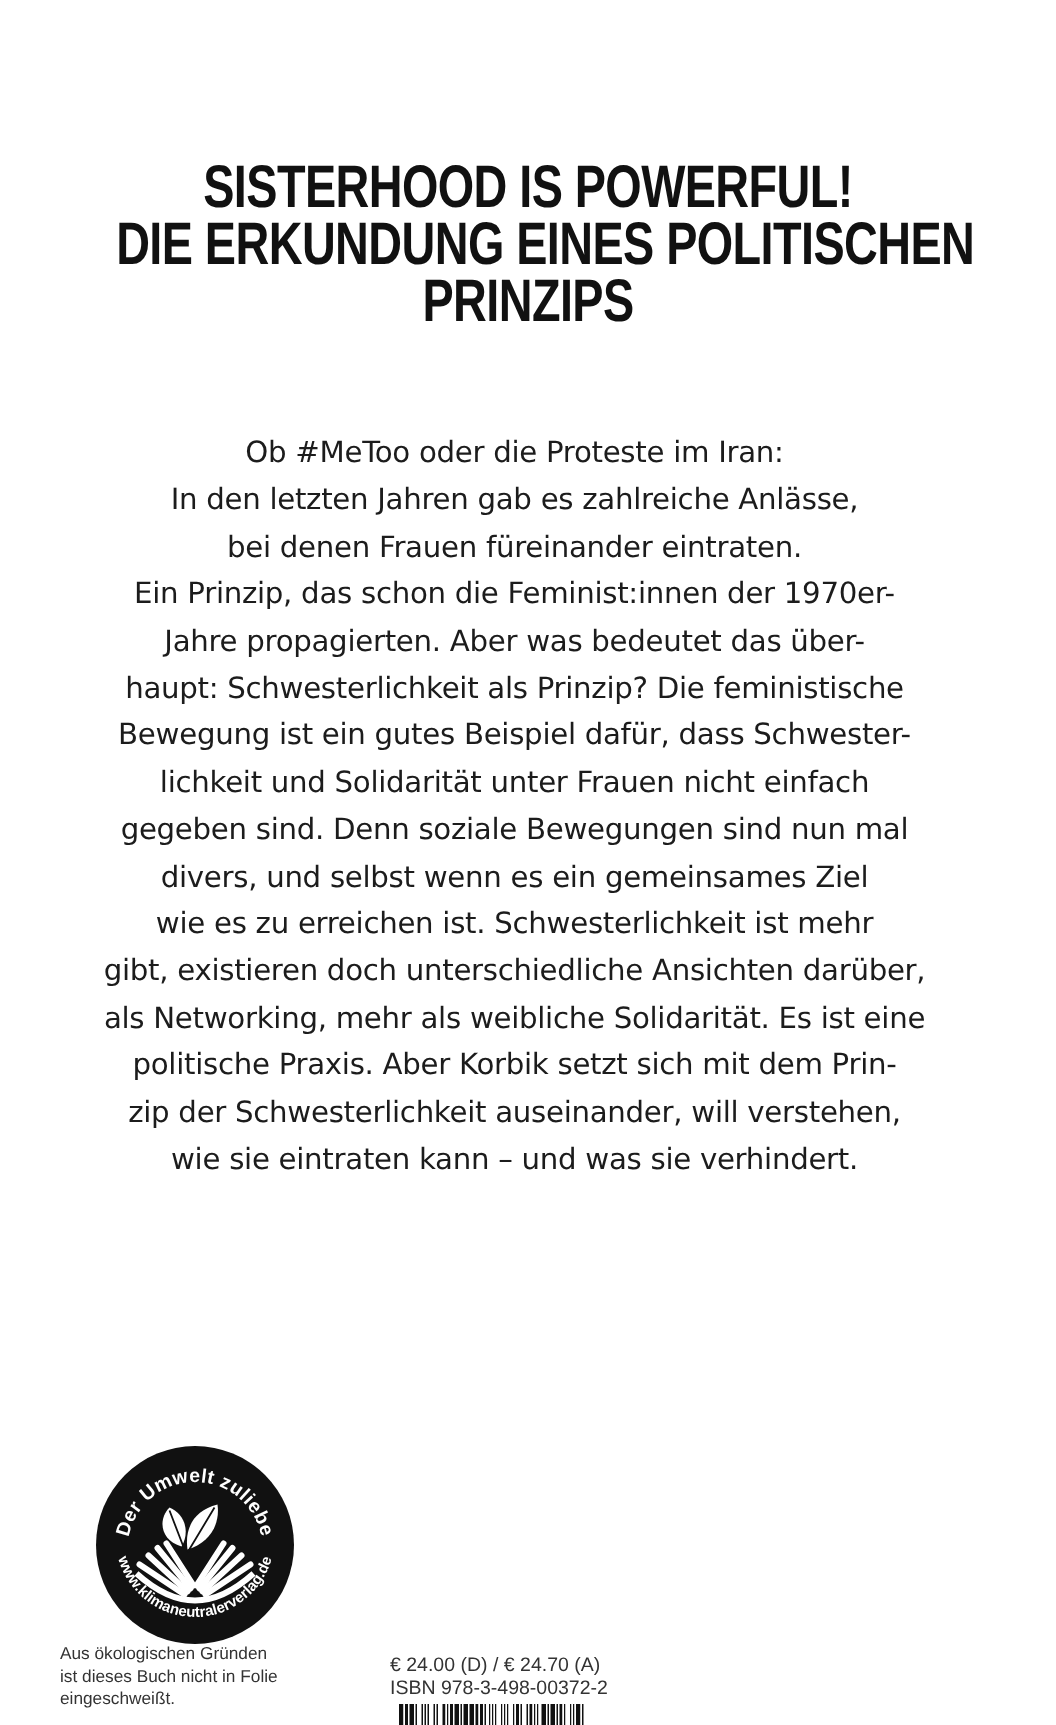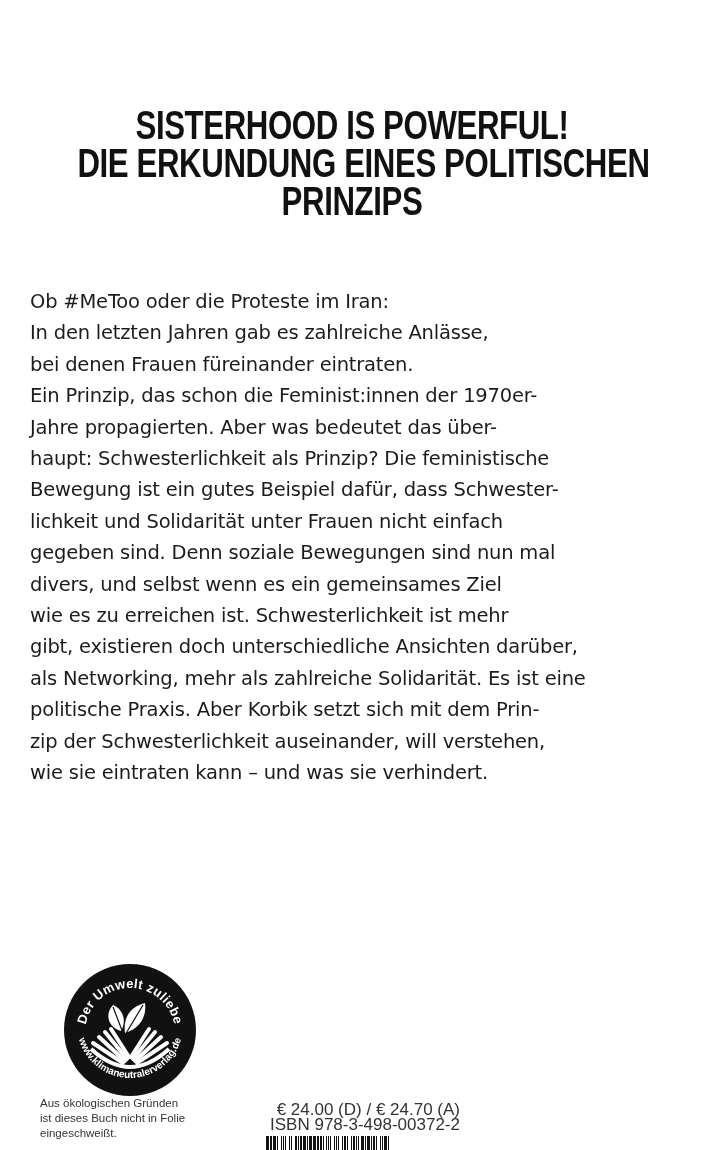--- a/index.html
+++ b/index.html
@@ -17,41 +17,41 @@
     font-size: 40px;
     line-height: 38px;
     letter-spacing: -0.5px;
     transform: scaleX(0.78);
     transform-origin: center top;
     color: #111;
   }
   .title div { white-space: nowrap; }
   .blurb {
     position: absolute; left: 30px; right: 48px; top: 286px;
-    text-align: left;
+    text-align: center;
     font-family: "DejaVu Sans", sans-serif;
     font-size: 19.5px;
     line-height: 31.4px;
     color: #1c1c1c;
     letter-spacing: -0.2px;
   }
   .blurb div { white-space: nowrap; }
   .badge {
     position: absolute; left: 63px; top: 963px; width: 134px; height: 134px;
   }
   .notice {
     position: absolute; left: 40px; width: 182px; top: 1096px;
     font-family: "Liberation Sans", sans-serif;
     font-size: 11.5px; line-height: 15px; color: #333;
   }
   .price {
     position: absolute; left: 260px; width: 200px; top: 1102px;
-    text-align: right;
+    text-align: left;
     font-family: "Liberation Sans", sans-serif;
-    font-size: 17px; line-height: 15px; color: #333;
+    font-size: 13px; line-height: 15px; color: #333;
   }
   .barcode {
     position: absolute; left: 266px; top: 1136px; width: 172px; height: 14px;
     display: flex; align-items: stretch; gap: 0;
   }
   .barcode span { display: block; height: 100%; }
 </style>
 </head>
 <body>
 
@@ -67,21 +67,21 @@
   <div>bei denen Frauen füreinander eintraten.</div>
   <div>Ein Prinzip, das schon die Feminist:innen der 1970er-</div>
   <div>Jahre propagierten. Aber was bedeutet das über-</div>
   <div>haupt: Schwesterlichkeit als Prinzip? Die feministische</div>
   <div>Bewegung ist ein gutes Beispiel dafür, dass Schwester-</div>
   <div>lichkeit und Solidarität unter Frauen nicht einfach</div>
   <div>gegeben sind. Denn soziale Bewegungen sind nun mal</div>
   <div>divers, und selbst wenn es ein gemeinsames Ziel</div>
   <div>wie es zu erreichen ist. Schwesterlichkeit ist mehr</div>
   <div>gibt, existieren doch unterschiedliche Ansichten darüber,</div>
-  <div>als Networking, mehr als zahlreiche Solidarität. Es ist eine</div>
+  <div>als Networking, mehr als weibliche Solidarität. Es ist eine</div>
   <div>politische Praxis. Aber Korbik setzt sich mit dem Prin-</div>
   <div>zip der Schwesterlichkeit auseinander, will verstehen,</div>
   <div>wie sie eintraten kann – und was sie verhindert.</div>
 </div>
 
 <div class="badge">
   <svg width="134" height="134" viewBox="0 0 134 134">
     <defs>
       <path id="arcTop" d="M 22 70 A 45 45 0 0 1 112 70"></path>
       <path id="arcBot" d="M 14 62 A 53 53 0 0 0 120 62"></path>

